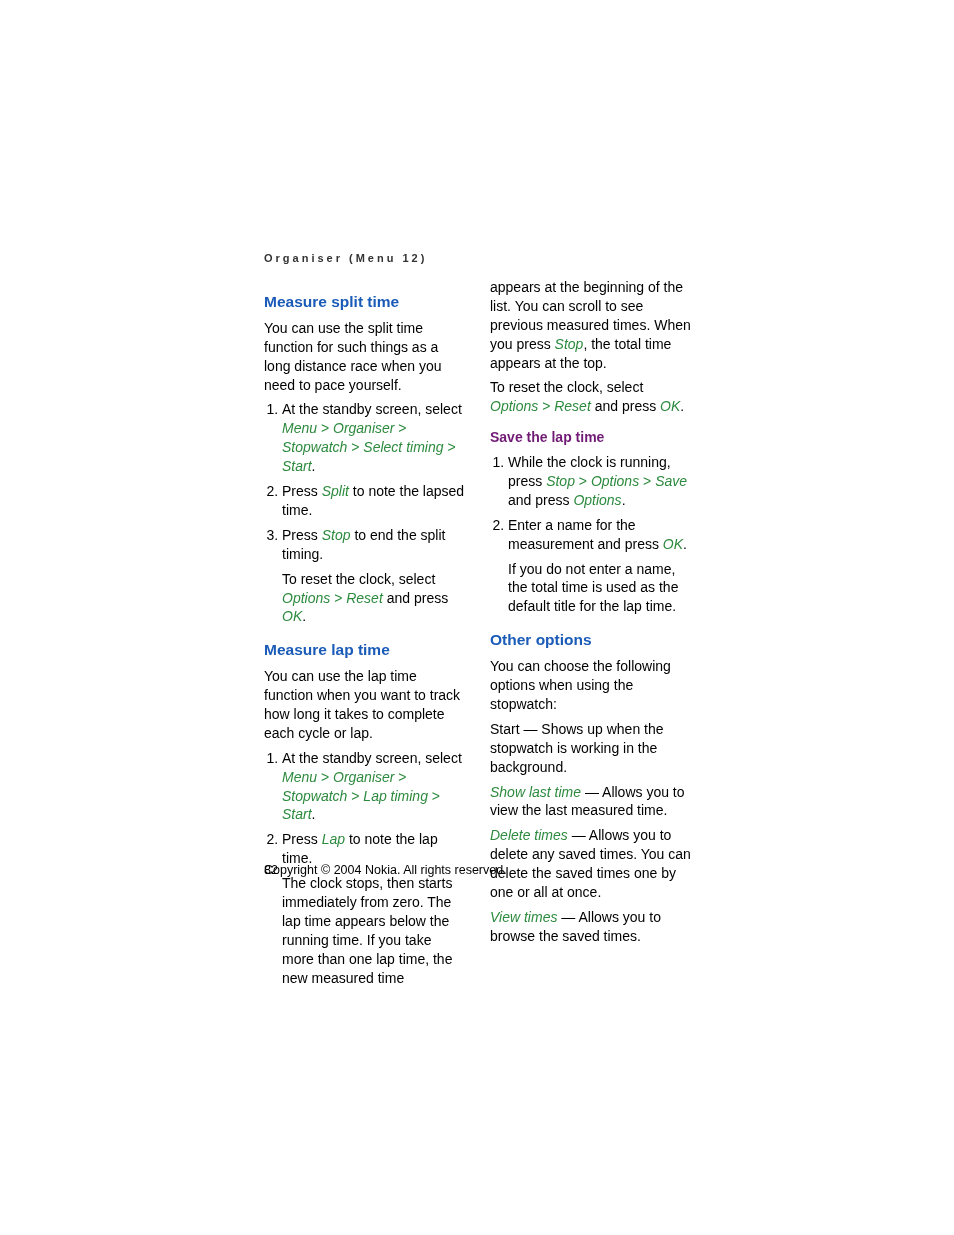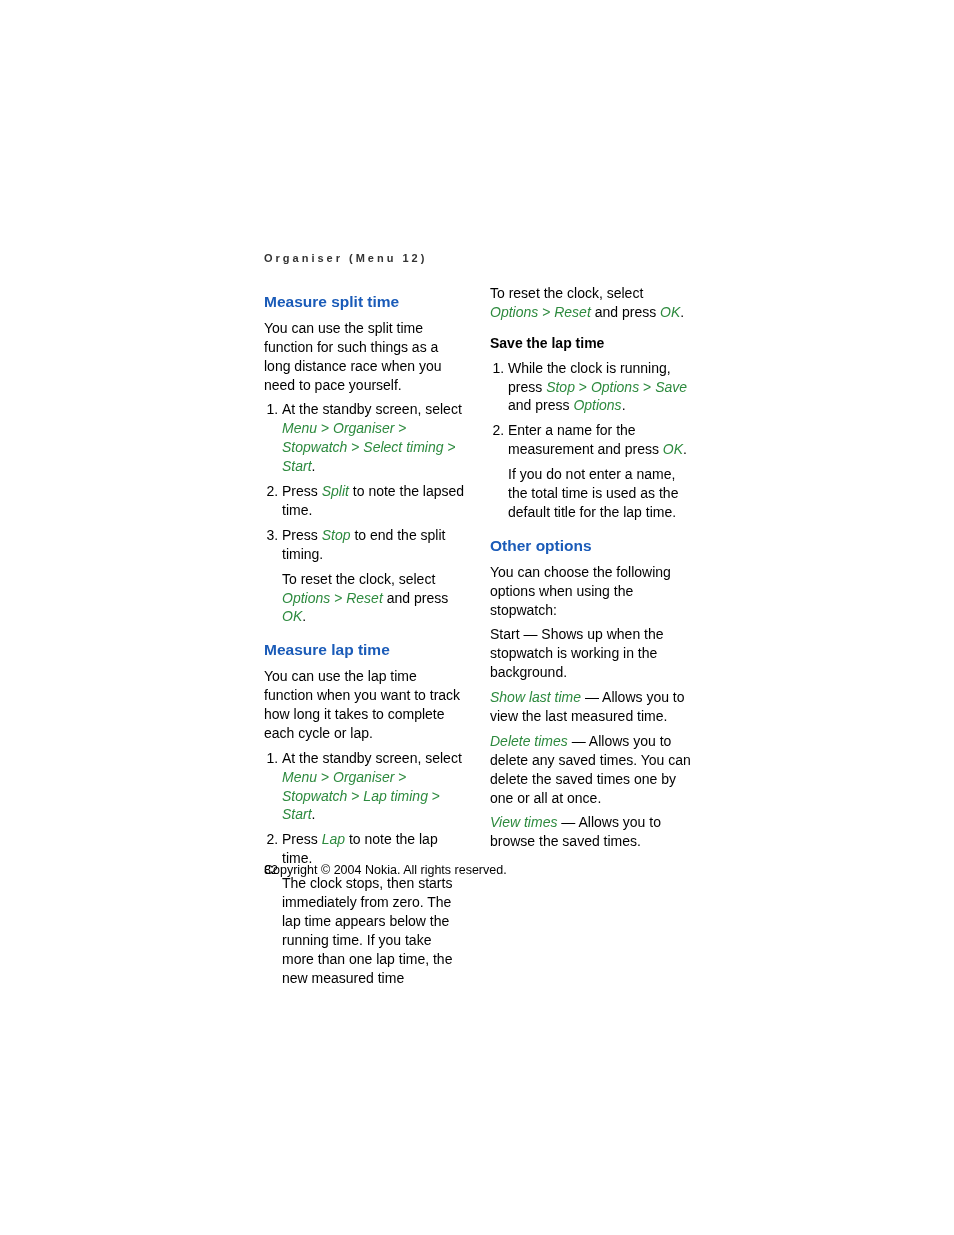--- a/index.html
+++ b/index.html
@@ -1,21 +1,21 @@
 <!DOCTYPE html>
 <html><head>
 <meta charset="utf-8">
 <style>
 body{margin:0;background:#fff;font-family:"Segoe UI",Tahoma,sans-serif;color:#000}
 .page{width:954px;height:1007px;position:relative;margin:0 auto}
 .content{position:absolute;left:264px;top:248px;width:428px;display:flex;gap:24px;font-size:14px;line-height:1.35}
 .col{flex:1}
 .header{position:absolute;left:264px;top:252px;font-size:11px;font-weight:700;letter-spacing:3px;color:#333}
 .h2{color:#1a5bb8;font-weight:700;font-size:15.5px;margin:14px 0 6px}
-.h3{color:#000000;font-weight:700;font-size:14px;margin:12px 0 4px}
+.h3{color:#701a75;font-weight:700;font-size:14px;margin:12px 0 4px}
 p{margin:6px 0}
 ol{padding-left:18px;margin:6px 0}
 li{margin:6px 0}
 .k{color:#2d8a3e;font-style:italic}
 .gt{color:#2d8a3e}
 .footer{position:absolute;bottom:130px;left:264px;width:428px;font-size:12.5px}
 .pnum{font-weight:400}
 .copy{position:absolute;left:0;right:0}
 </style>
 </head>
@@ -36,20 +36,21 @@
 </ol>
 <div class="h2">Measure lap time</div>
 <p>You can use the lap time function when you want to track how long it takes to complete each cycle or lap.</p>
 <ol>
 <li><span>At the standby screen, select </span><span class="k">Menu</span><span class="gt"> &gt; </span><span class="k">Organiser</span><span class="gt"> &gt; </span><span class="k">Stopwatch</span><span class="gt"> &gt; </span><span class="k">Lap timing</span><span class="gt"> &gt; </span><span class="k">Start</span><span>.</span></li>
 <li><span>Press </span><span class="k">Lap</span><span> to note the lap time.</span>
 <p>The clock stops, then starts immediately from zero. The lap time appears below the running time. If you take more than one lap time, the new measured time </p></li>
 </ol>
 </div>
 <div class="col">
+<p style="margin-top:0"><span>appears at the beginning of the list. You can scroll to see previous measured times. When you press </span><span class="k">Stop</span><span>, the total time appears at the top.</span></p>
 <p><span>To reset the clock, select </span><span class="k">Options</span><span class="gt"> &gt; </span><span class="k">Reset</span><span> and press </span><span class="k">OK</span><span>.</span></p>
 <div class="h3">Save the lap time</div>
 <ol>
 <li><span>While the clock is running, press </span><span class="k">Stop</span><span class="gt"> &gt; </span><span class="k">Options</span><span class="gt"> &gt; </span><span class="k">Save</span><span> and press </span><span class="k">Options</span><span>.</span></li>
 <li><span>Enter a name for the measurement and press </span><span class="k">OK</span><span>.</span>
 <p>If you do not enter a name, the total time is used as the default title for the lap time.</p></li>
 </ol>
 <div class="h2">Other options</div>
 <p>You can choose the following options when using the stopwatch:</p>
 <p>Start — Shows up when the stopwatch is working in the background.</p>

